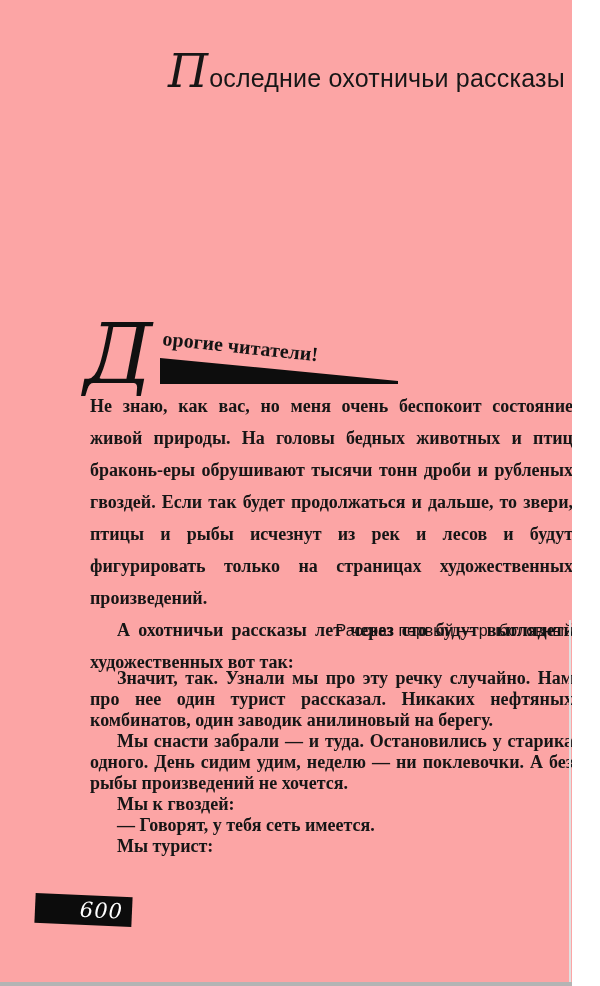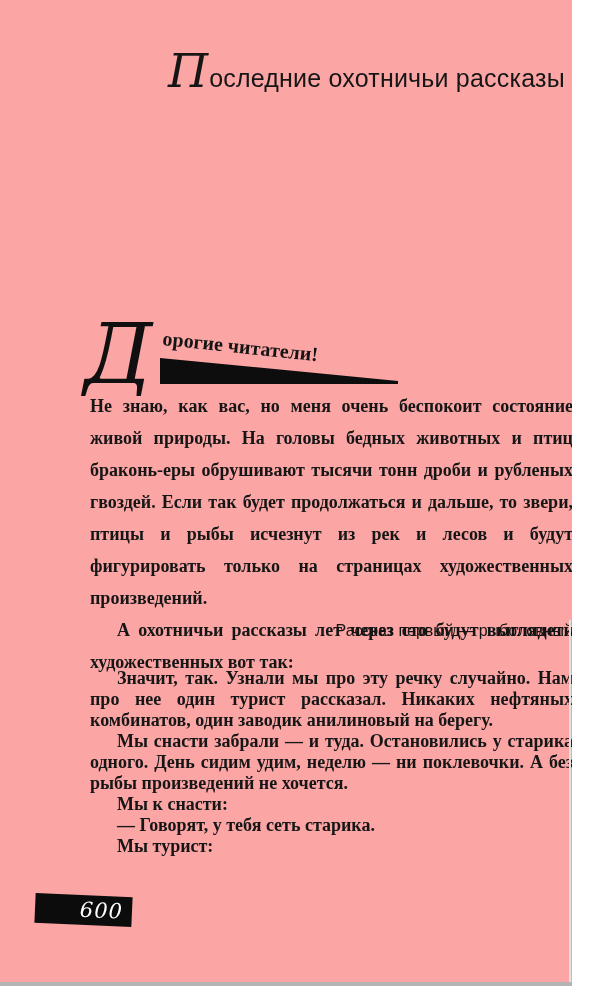--- a/index.html
+++ b/index.html
@@ -166,22 +166,22 @@
   <div class="intro-block">
     <p>Не знаю, как вас, но меня очень беспокоит состояние живой природы. На головы бедных животных и птиц браконь-еры обрушивают тысячи тонн дроби и рубленых гвоздей. Если так будет продолжаться и дальше, то звери, птицы и рыбы исчезнут из рек и лесов и будут фигурировать только на страницах художественных произведений.</p>
     <p class="indent">А охотничьи рассказы лет через сто будут выглядеть художественных вот так:</p>
   </div>
 
   <div class="section-heading">Рассказ первый — рыболовный</div>
 
   <div class="story-block">
     <p class="indent">Значит, так. Узнали мы про эту речку случайно. Нам про нее один турист рассказал. Никаких нефтяных комбинатов, один заводик анилиновый на берегу.</p>
     <p class="indent">Мы снасти забрали — и туда. Остановились у старика одного. День сидим удим, неделю — ни поклевочки. А без рыбы произведений не хочется.</p>
-    <p class="indent">Мы к снасти:</p>
-    <p class="indent">— Говорят, у тебя сеть старика.</p>
+    <p class="indent">Мы к гвоздей:</p>
+    <p class="indent">— Говорят, у тебя сеть имеется.</p>
     <p class="indent">Мы турист:</p>
   </div>
 
   <div class="pagenum-bar">
     <span class="pagenum-text">600</span>
   </div>
 
   <div class="right-edge"></div>
   <div class="bottom-edge"></div>
 

